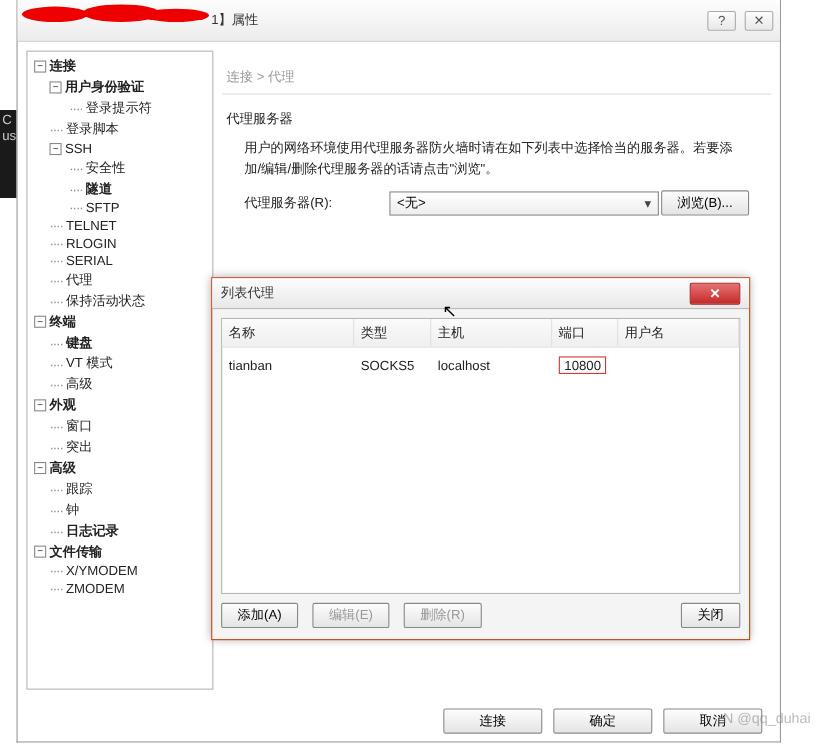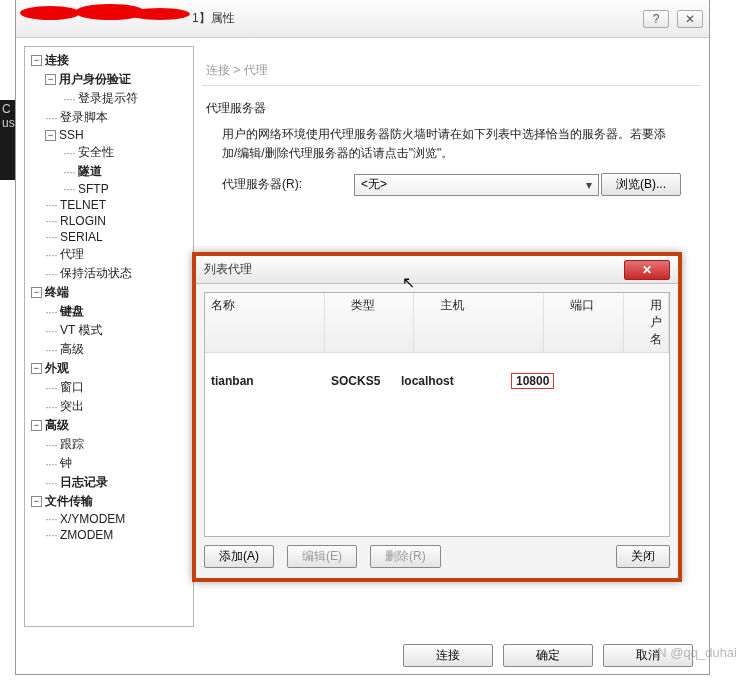--- a/index.html
+++ b/index.html
@@ -30,30 +30,30 @@
 .row { display: flex; align-items: center; padding: 10px 20px 0; gap: 2px; }
 .row-label { width: 130px; color: #222; }
 .combo { flex: 1; height: 22px; border: 1px solid #888; background: linear-gradient(#fff,#eee); display: flex; align-items: center; padding: 0 6px; position: relative; cursor: pointer; }
 .combo::after { content: "▾"; position: absolute; right: 6px; color: #444; }
 .btn { height: 23px; padding: 0 14px; border: 1px solid #888; background: linear-gradient(#fdfdfd,#e4e4e4); cursor: pointer; display: inline-flex; align-items: center; border-radius: 2px; }
 .btn.disabled { color: #999; }
 .footer-btns { display: flex; justify-content: flex-end; gap: 10px; padding: 8px; border-top: 1px solid transparent; }
 .footer-btns .btn { width: 90px; justify-content: center; }
 
 
-.list-dialog { position: absolute; left: 192px; top: 252px; width: 490px; height: 330px; background: #f4f4f4; border: 4px solid #c2410c; box-shadow: 0 0 8px rgba(0,0,0,.35); display: flex; flex-direction: column; }
+.list-dialog { position: absolute; left: 192px; top: 252px; width: 490px; height: 330px; background: #f4f4f4; border: 1px solid #c2410c; box-shadow: 0 0 8px rgba(0,0,0,.35); display: flex; flex-direction: column; }
 .list-title { height: 28px; background: linear-gradient(#fdfdfd,#e8e8e8); border-bottom: 1px solid #bbb; display: flex; align-items: center; padding: 0 8px; }
 .list-title-text { color: #333; }
 .close-x { margin-left: auto; width: 46px; height: 20px; background: linear-gradient(#e57373,#c62828); border: 1px solid #a02020; border-radius: 2px; color: #fff; display: flex; align-items: center; justify-content: center; cursor: pointer; font-weight: bold; }
 .list-body { flex: 1; margin: 8px; background: #fff; border: 1px solid #b5b5b5; display: flex; flex-direction: column; }
-.cols { display: flex; border-bottom: 1px solid #ddd; background: linear-gradient(#fbfbfb,#efefef); gap: 20px; }
+.cols { display: flex; border-bottom: 1px solid #ddd; background: linear-gradient(#fbfbfb,#efefef); }
 .col { padding: 4px 6px; border-right: 1px solid #e0e0e0; color: #222; }
 .c1 { width: 120px; } .c2 { width: 70px; } .c3 { width: 110px; } .c4 { width: 60px; } .c5 { flex: 1; }
 .rows { flex: 1; }
-.trow { display: flex; padding: 19px 0; font-weight: bold; }
+.trow { display: flex; padding: 7px 0; }
 .trow .cell { padding: 2px 6px; color: #222; }
 .port-box { border: 1px solid #d33; padding: 0 4px; }
 .list-footer { display: flex; gap: 13px; padding: 0 8px 10px; }
 .list-footer .spacer { flex: 1; }
 .cursor { position: absolute; left: 402px; top: 273px; font-size: 16px; color: #000; pointer-events: none; }
 .watermark { position: absolute; right: 8px; bottom: 20px; color: rgba(120,120,120,.5); font-size: 13px; }
 </style>
 </head>
 <body>
 

